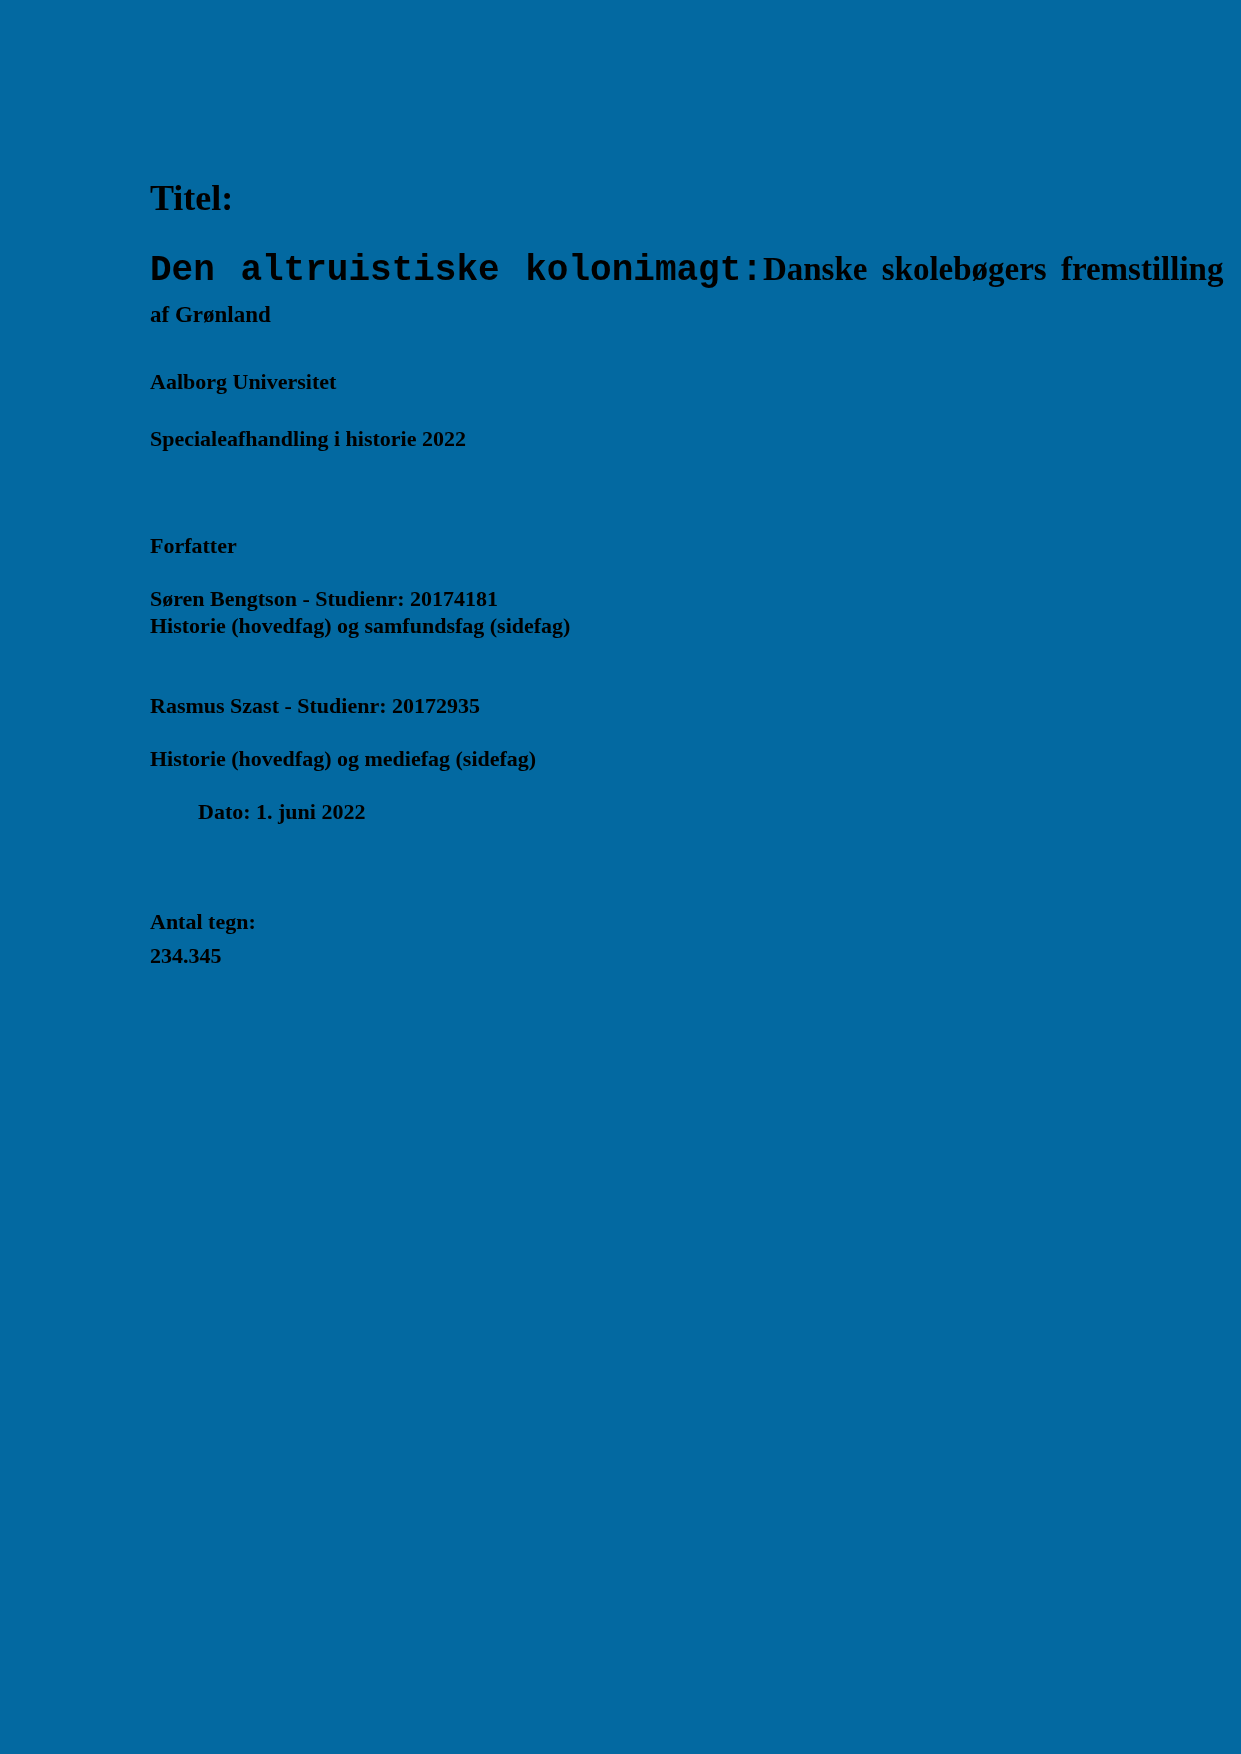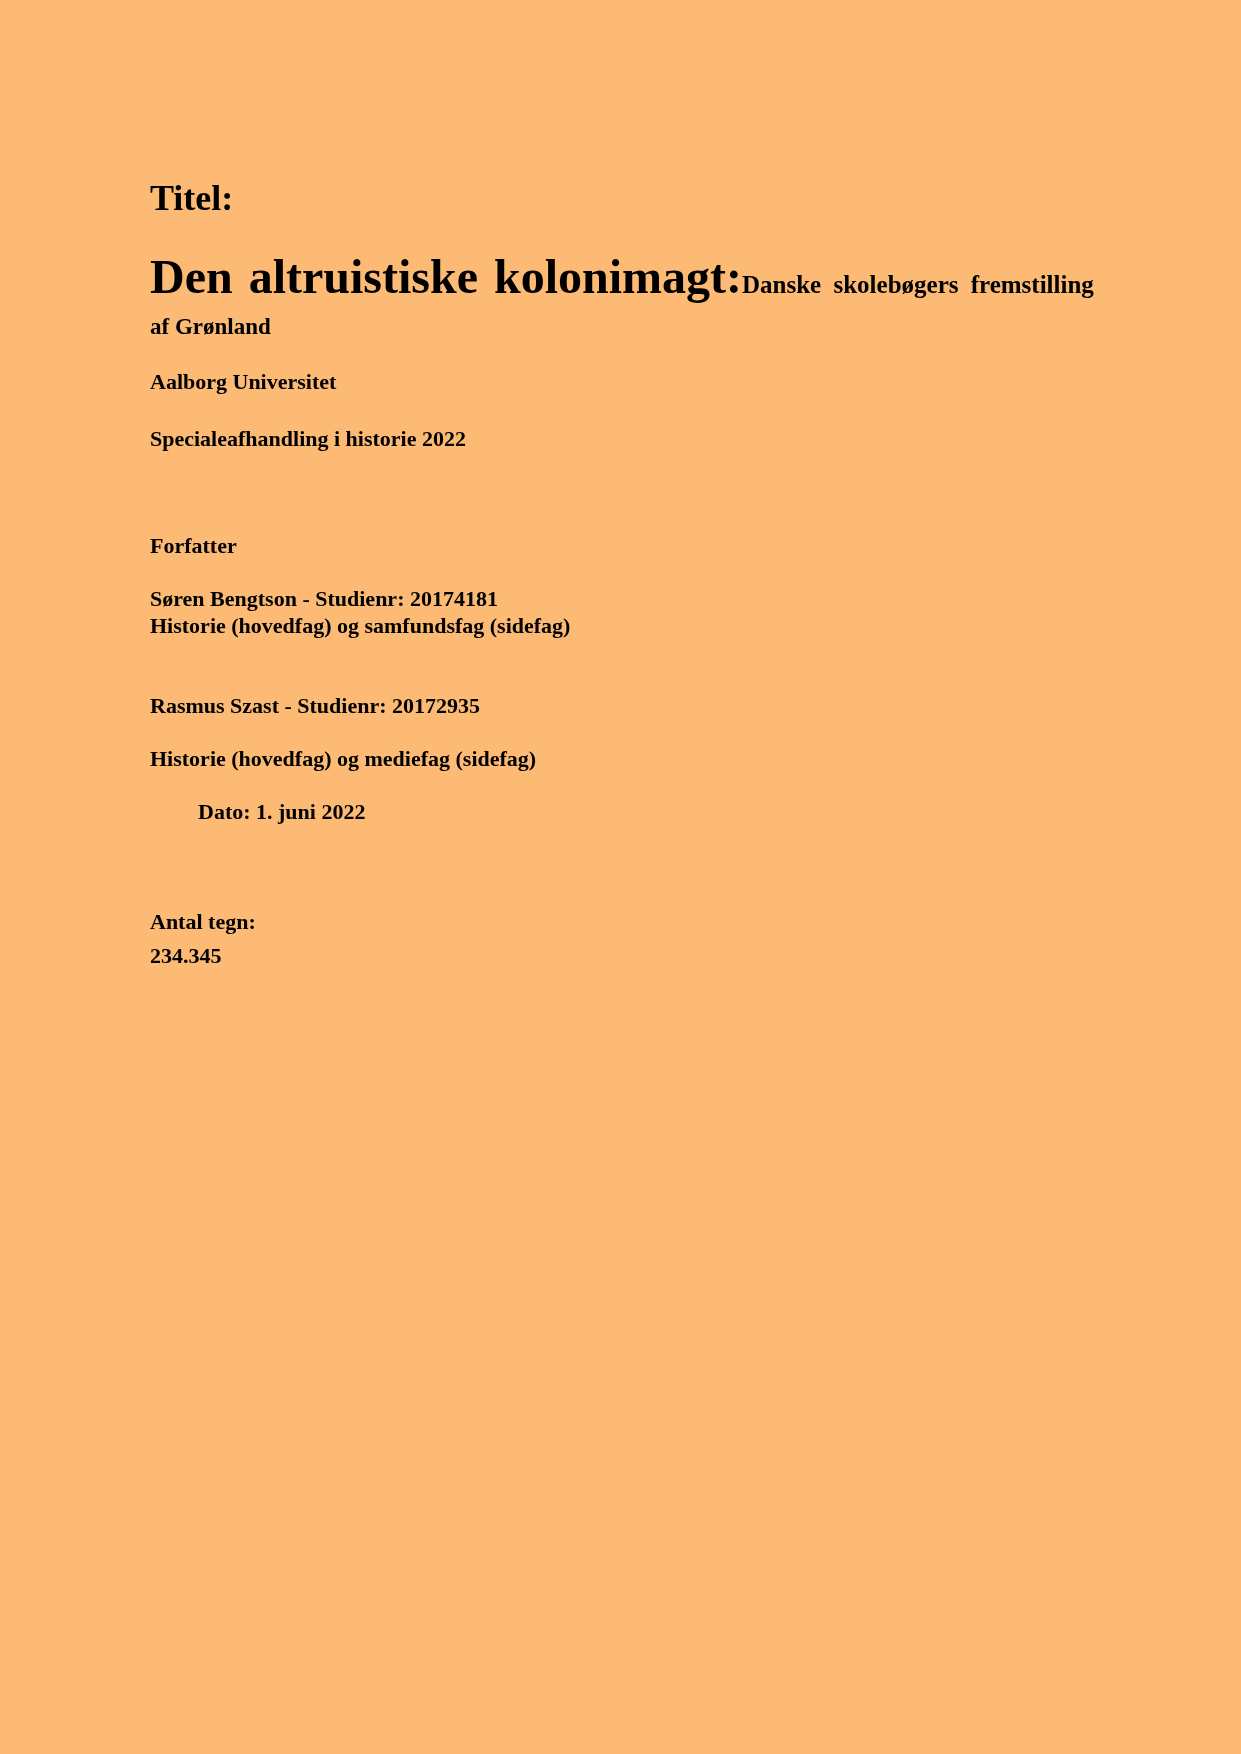--- a/index.html
+++ b/index.html
@@ -13,21 +13,21 @@
       position: relative;
       overflow: hidden;
       font-family: "Liberation Serif", "DejaVu Serif", serif;
       color: #000000;
     }
     .page {
       position: absolute;
       left: 0; top: 0;
       width: 1241px;
       height: 1754px;
-      background: #fdba74;
+      background: #0369a1;
     }
     .line {
       position: absolute;
       left: 150px;
       font-weight: bold;
       white-space: nowrap;
       line-height: 1;
     }
     .label-title {
       top: 180px;
@@ -42,25 +42,26 @@
       line-height: 1.0;
     }
     .title-row1 {
       display: flex;
       justify-content: space-between;
       align-items: baseline;
       width: 940px;
       white-space: nowrap;
     }
     .title-big {
-      font-size: 48px;
+      font-size: 36px;
       word-spacing: 4px;
+      font-family: Liberation Mono, monospace;
     }
     .title-small {
-      font-size: 25px;
+      font-size: 33px;
       word-spacing: 6px;
       text-align: center;
     }
     .title-row2 {
       font-size: 23px;
       margin-top: 14px;
       white-space: nowrap;
     }
     .t22 { font-size: 22px; }
     .l-uni { top: 371px; }

